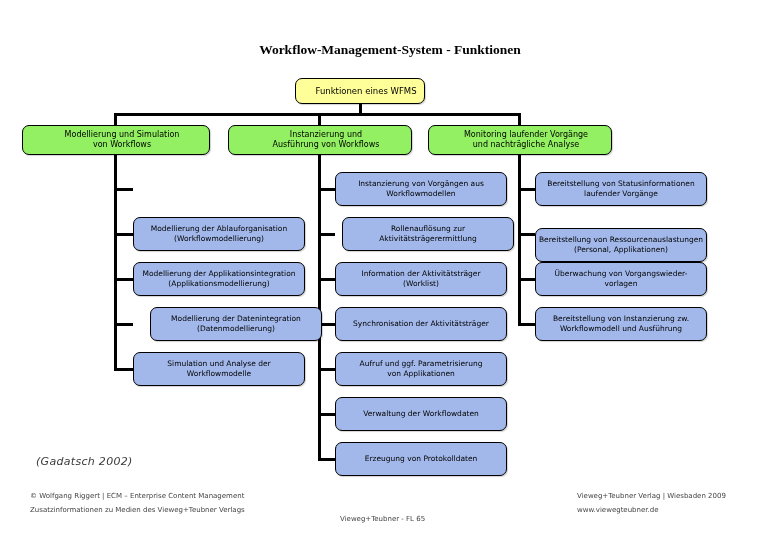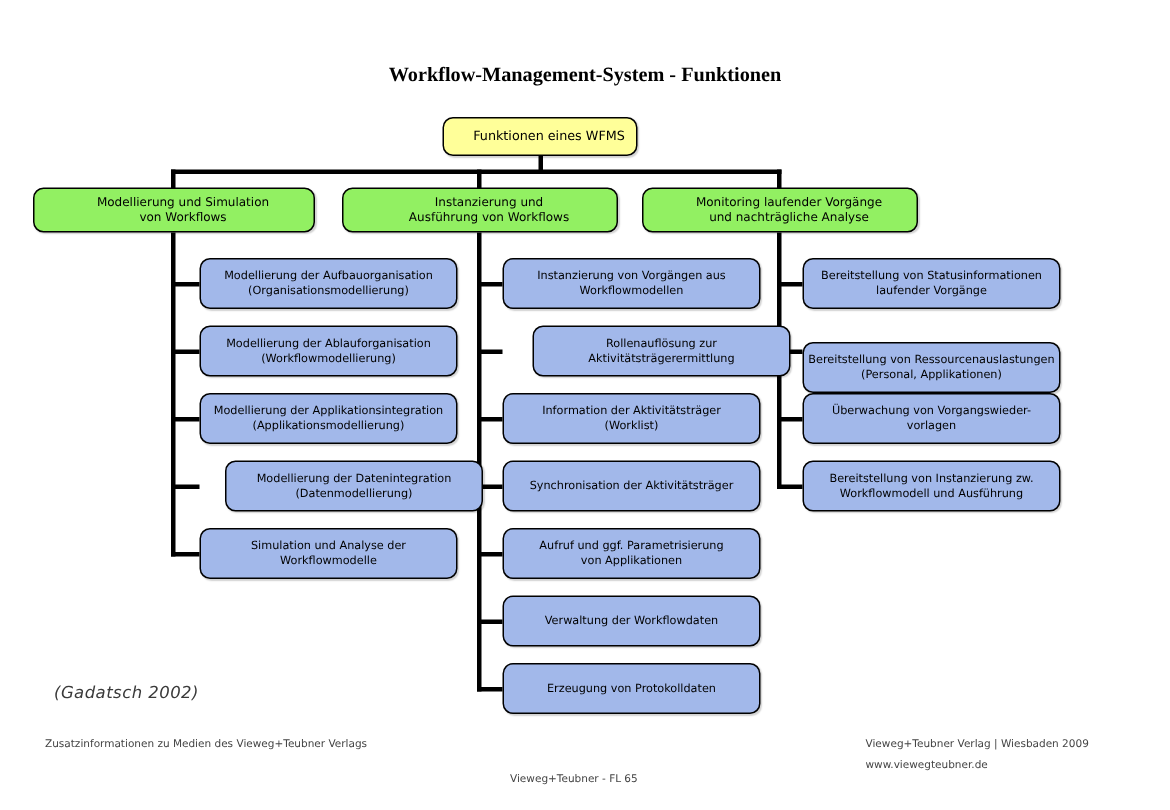--- a/index.html
+++ b/index.html
@@ -79,24 +79,20 @@
   </div>
   <div class="box branch" style="left:228px;width:184px">
     <span>Instanzierung und
 Ausführung von Workflows</span>
   </div>
   <div class="box branch" style="left:428px;width:184px">
     <span>Monitoring laufender Vorgänge
 und nachträgliche Analyse</span>
   </div>
 
-  <div class="box leaf" style="left:133px;top:172px">
-    <span>Modellierung der Aufbauorganisation
-(Organisationsmodellierung)</span>
-  </div>
   <div class="box leaf" style="left:133px;top:217px">
     <span>Modellierung der Ablauforganisation
 (Workflowmodellierung)</span>
   </div>
   <div class="box leaf" style="left:133px;top:262px">
     <span>Modellierung der Applikationsintegration
 (Applikationsmodellierung)</span>
   </div>
   <div class="box leaf" style="left:150px;top:307px">
     <span>Modellierung der Datenintegration
@@ -104,21 +100,21 @@
   </div>
   <div class="box leaf" style="left:133px;top:352px">
     <span>Simulation und Analyse der
 Workflowmodelle</span>
   </div>
 
   <div class="box leaf" style="left:335px;top:172px">
     <span>Instanzierung von Vorgängen aus
 Workflowmodellen</span>
   </div>
-  <div class="box leaf" style="left:355px;top:217px">
+  <div class="box leaf" style="left:342px;top:217px">
     <span>Rollenauflösung zur
 Aktivitätsträgerermittlung</span>
   </div>
   <div class="box leaf" style="left:335px;top:262px">
     <span>Information der Aktivitätsträger
 (Worklist)</span>
   </div>
   <div class="box leaf" style="left:335px;top:307px">
     <span>Synchronisation der Aktivitätsträger</span>
   </div>
@@ -146,20 +142,21 @@
 vorlagen</span>
   </div>
   <div class="box leaf" style="left:535px;top:307px">
     <span>Bereitstellung von Instanzierung zw.
 Workflowmodell und Ausführung</span>
   </div>
 
   <div class="citation">(Gadatsch 2002)</div>
 
   <div class="footer footer-left">
+    <div>© Wolfgang Riggert | ECM – Enterprise Content Management</div>
     <div>Zusatzinformationen zu Medien des Vieweg+Teubner Verlags</div>
   </div>
   <div class="footer footer-center">Vieweg+Teubner - FL 65</div>
   <div class="footer footer-right">
     <div>Vieweg+Teubner Verlag | Wiesbaden 2009</div>
     <div>www.viewegteubner.de</div>
   </div>
 
 </div>
 

